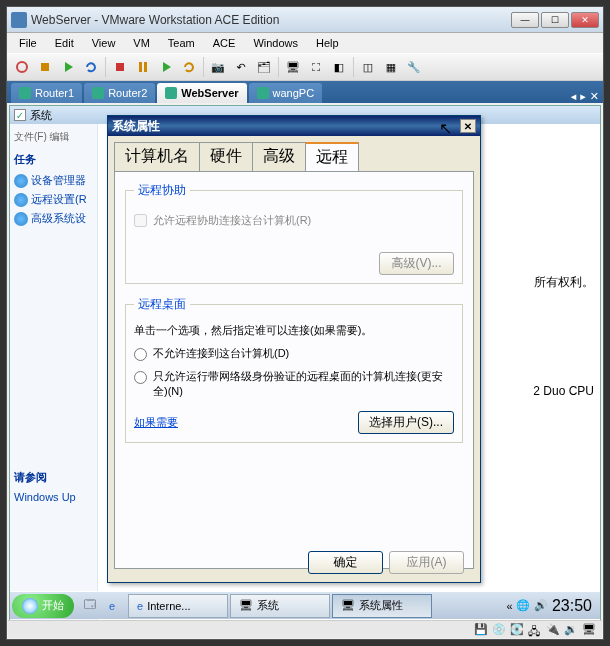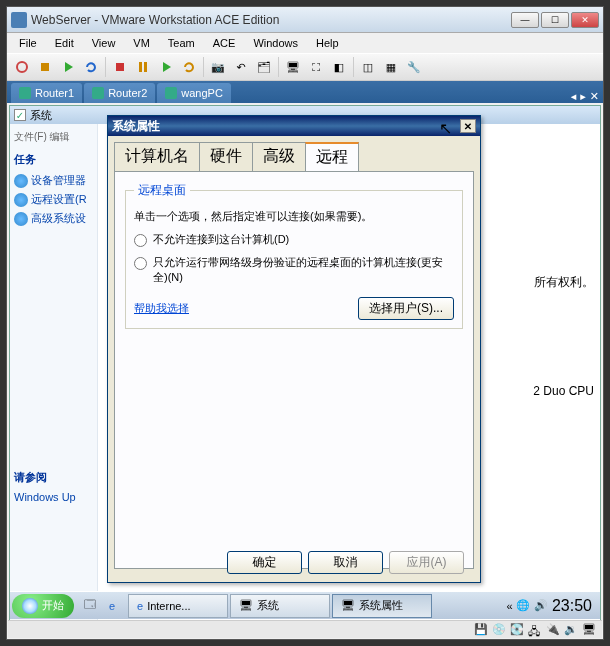--- a/index.html
+++ b/index.html
@@ -171,20 +171,24 @@
   </div>
 
   <div class="vmtabs">
     <div class="vmtab">
         <span class="vmico"></span>
         <span>Router1</span>
       </div>
     <div class="vmtab">
         <span class="vmico"></span>
         <span>Router2</span>
+      </div>
+    <div class="vmtab active">
+        <span class="vmico"></span>
+        <span>WebServer</span>
       </div>
     <div class="vmtab">
         <span class="vmico"></span>
         <span>wangPC</span>
       </div>
     <div class="tabnav">
       <span>◂</span>
       <span>▸</span>
       <span>✕</span>
     </div>
@@ -229,41 +233,50 @@
       <span>系统属性</span>
       <div class="x">✕</div>
     </div>
     <div class="tabs">
       <div class="tab">计算机名</div>
       <div class="tab">硬件</div>
       <div class="tab">高级</div>
       <div class="tab active">远程</div>
     </div>
     <div class="tabpanel">
+      <fieldset>
+        <legend>远程协助</legend>
+        <div class="checkbox-row graytext">
+          <input type="checkbox" disabled="" style="">
+          <span>允许远程协助连接这台计算机(R)</span>
+        </div>
+        <div style="text-align:right;margin-top:24px">
+          <button class="btn disabled" disabled="">高级(V)...</button>
+        </div>
+      </fieldset>
 
       <fieldset>
         <legend>远程桌面</legend>
         <div style="margin-bottom:8px">单击一个选项，然后指定谁可以连接(如果需要)。</div>
         <div class="radio-row">
           <input type="radio" name="rd" style="">
           <span>不允许连接到这台计算机(D)</span>
         </div>
         <div class="radio-row">
           <input type="radio" name="rd" style="">
           <span>只允许运行带网络级身份验证的远程桌面的计算机连接(更安全)(N)</span>
         </div>
         <div style="display:flex;justify-content:space-between;align-items:center;margin-top:12px">
-          <span class="linklike">帮助我选择</span>
+          <span class="linklike">如果需要</span>
           <button class="btn">选择用户(S)...</button>
         </div>
       </fieldset>
     </div>
     <div class="dlgbuttons">
       <button class="btn">确定</button>
-      <button class="btn">取消</button>
       <button class="btn disabled" disabled="">应用(A)</button>
     </div>
   </div>
   <div class="cursor">↖</div>
 
   <div class="taskbar">
     <div class="startbtn">
       <div class="startorb"></div>
       <span>开始</span>
     </div>

